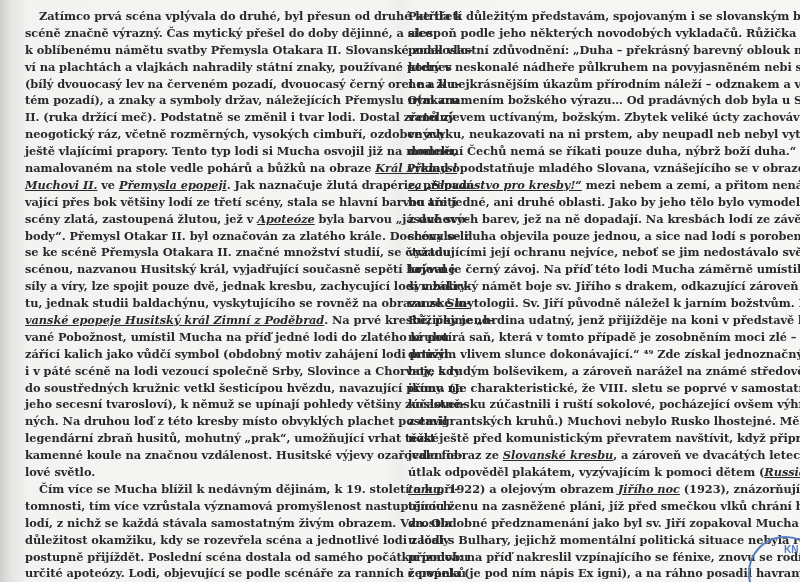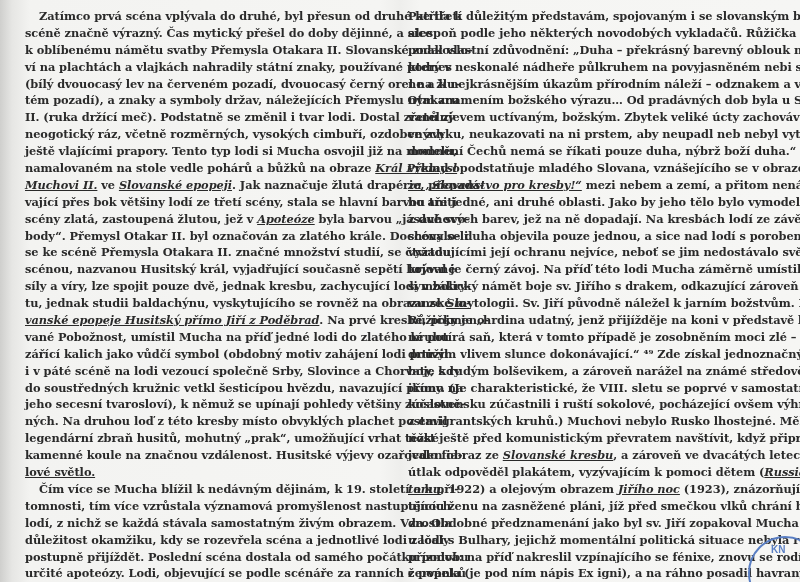--- a/index.html
+++ b/index.html
@@ -22,55 +22,55 @@
       letter-spacing: -0.05px;
       font-weight: 600;
     }
     .page-left { left: 25px; width: 368px; }
     .page-right { left: 408px; width: 371px; }
     .line {
       display: block; white-space: nowrap;
       text-align-last: justify; text-align: justify;
       height: 16.9px; overflow: visible;
     }
-    .line.last { text-align-last: left; text-decoration: underline; }
+    .line.last { text-align-last: left; }
     .line.indent { padding-left: 14px; }
     i { font-style: italic; text-decoration: underline; }
     .stamp {
       position: absolute; right: -22px; bottom: -28px;
       width: 70px; height: 70px; border-radius: 50%;
       border: 2px solid #5a7fc4; color: #5a7fc4;
       font-family: "Liberation Sans", sans-serif; font-size: 10px; font-weight: bold;
     }
-    .stamp span { position: absolute; left: 21px; top: 6px; }
+    .stamp span { position: absolute; left: 34px; top: 6px; }
   </style>
 </head>
 <body>
 
 <div class="spread">
   <div class="page page-left" id="left">
       <span class="line indent">Zatímco prvá scéna vplývala do druhé, byl přesun od druhé ke třetí</span>
       <span class="line">scéně značně výrazný. Čas mytický přešel do doby dějinné, a sice</span>
       <span class="line">k oblíbenému námětu svatby Přemysla Otakara II. Slovanské znakoslo-</span>
       <span class="line">ví na plachtách a vlajkách nahradily státní znaky, používané podnes</span>
       <span class="line">(bílý dvouocasý lev na červeném pozadí, dvouocasý černý orel na žlu-</span>
       <span class="line">tém pozadí), a znaky a symboly držav, náležejících Přemyslu Otakaru</span>
       <span class="line">II. (ruka držící meč). Podstatně se změnil i tvar lodi. Dostal zřetelný</span>
       <span class="line">neogotický ráz, včetně rozměrných, vysokých cimbuří, ozdobených</span>
       <span class="line">ještě vlajícími prapory. Tento typ lodi si Mucha osvojil již na modelu,</span>
       <span class="line">namalovaném na stole vedle pohárů a bůžků na obraze <i>Král Přemysl</i></span>
-      <span class="line"><i>Muchovi II.</i> ve <i>Slovanské epopeji</i>. Jak naznačuje žlutá drapérie, přepadá-</span>
+      <span class="line"><i>Muchovi II.</i> ve <i>Přemysla epopeji</i>. Jak naznačuje žlutá drapérie, přepadá-</span>
       <span class="line">vající přes bok většiny lodí ze třetí scény, stala se hlavní barvou třetí</span>
       <span class="line">scény zlatá, zastoupená žlutou, jež v <i>Apoteóze</i> byla barvou „jásavé svo-</span>
       <span class="line">body“. Přemysl Otakar II. byl označován za zlatého krále. Dochovalo-li</span>
       <span class="line">se ke scéně Přemysla Otakara II. značné množství studií, se čtvrtou</span>
       <span class="line">scénou, nazvanou Husitský král, vyjadřující současně sepětí bojovné</span>
       <span class="line">síly a víry, lze spojit pouze dvě, jednak kresbu, zachycující lodi v zákry-</span>
       <span class="line">tu, jednak studii baldachýnu, vyskytujícího se rovněž na obrazu ze <i>Slo-</i></span>
-      <span class="line"><i>vanské epopeje Husitský přímo Jiří z Poděbrad</i>. Na prvé kresbě, pojmeno-</span>
+      <span class="line"><i>vanské epopeje Husitský král Zimní z Poděbrad</i>. Na prvé kresbě, pojmeno-</span>
       <span class="line">vané Pobožnost, umístil Mucha na příď jedné lodi do zlatého kruhu</span>
       <span class="line">zářící kalich jako vůdčí symbol (obdobný motiv zahájení lodi použil</span>
       <span class="line">i v páté scéně na lodi vezoucí společně Srby, Slovince a Chorvaty, kdy</span>
       <span class="line">do soustředných kružnic vetkl šesticípou hvězdu, navazující přímo na</span>
       <span class="line">jeho secesní tvarosloví), k němuž se upínají pohledy většiny zúčastně-</span>
       <span class="line">ných. Na druhou loď z této kresby místo obvyklých plachet postavil</span>
       <span class="line">legendární zbraň husitů, mohutný „prak“, umožňující vrhat těžké</span>
       <span class="line">kamenné koule na značnou vzdálenost. Husitské výjevy ozařovalo fia-</span>
       <span class="line last">lové světlo.</span>
       <span class="line indent">Čím více se Mucha blížil k nedávným dějinám, k 19. století a k pří-</span>

